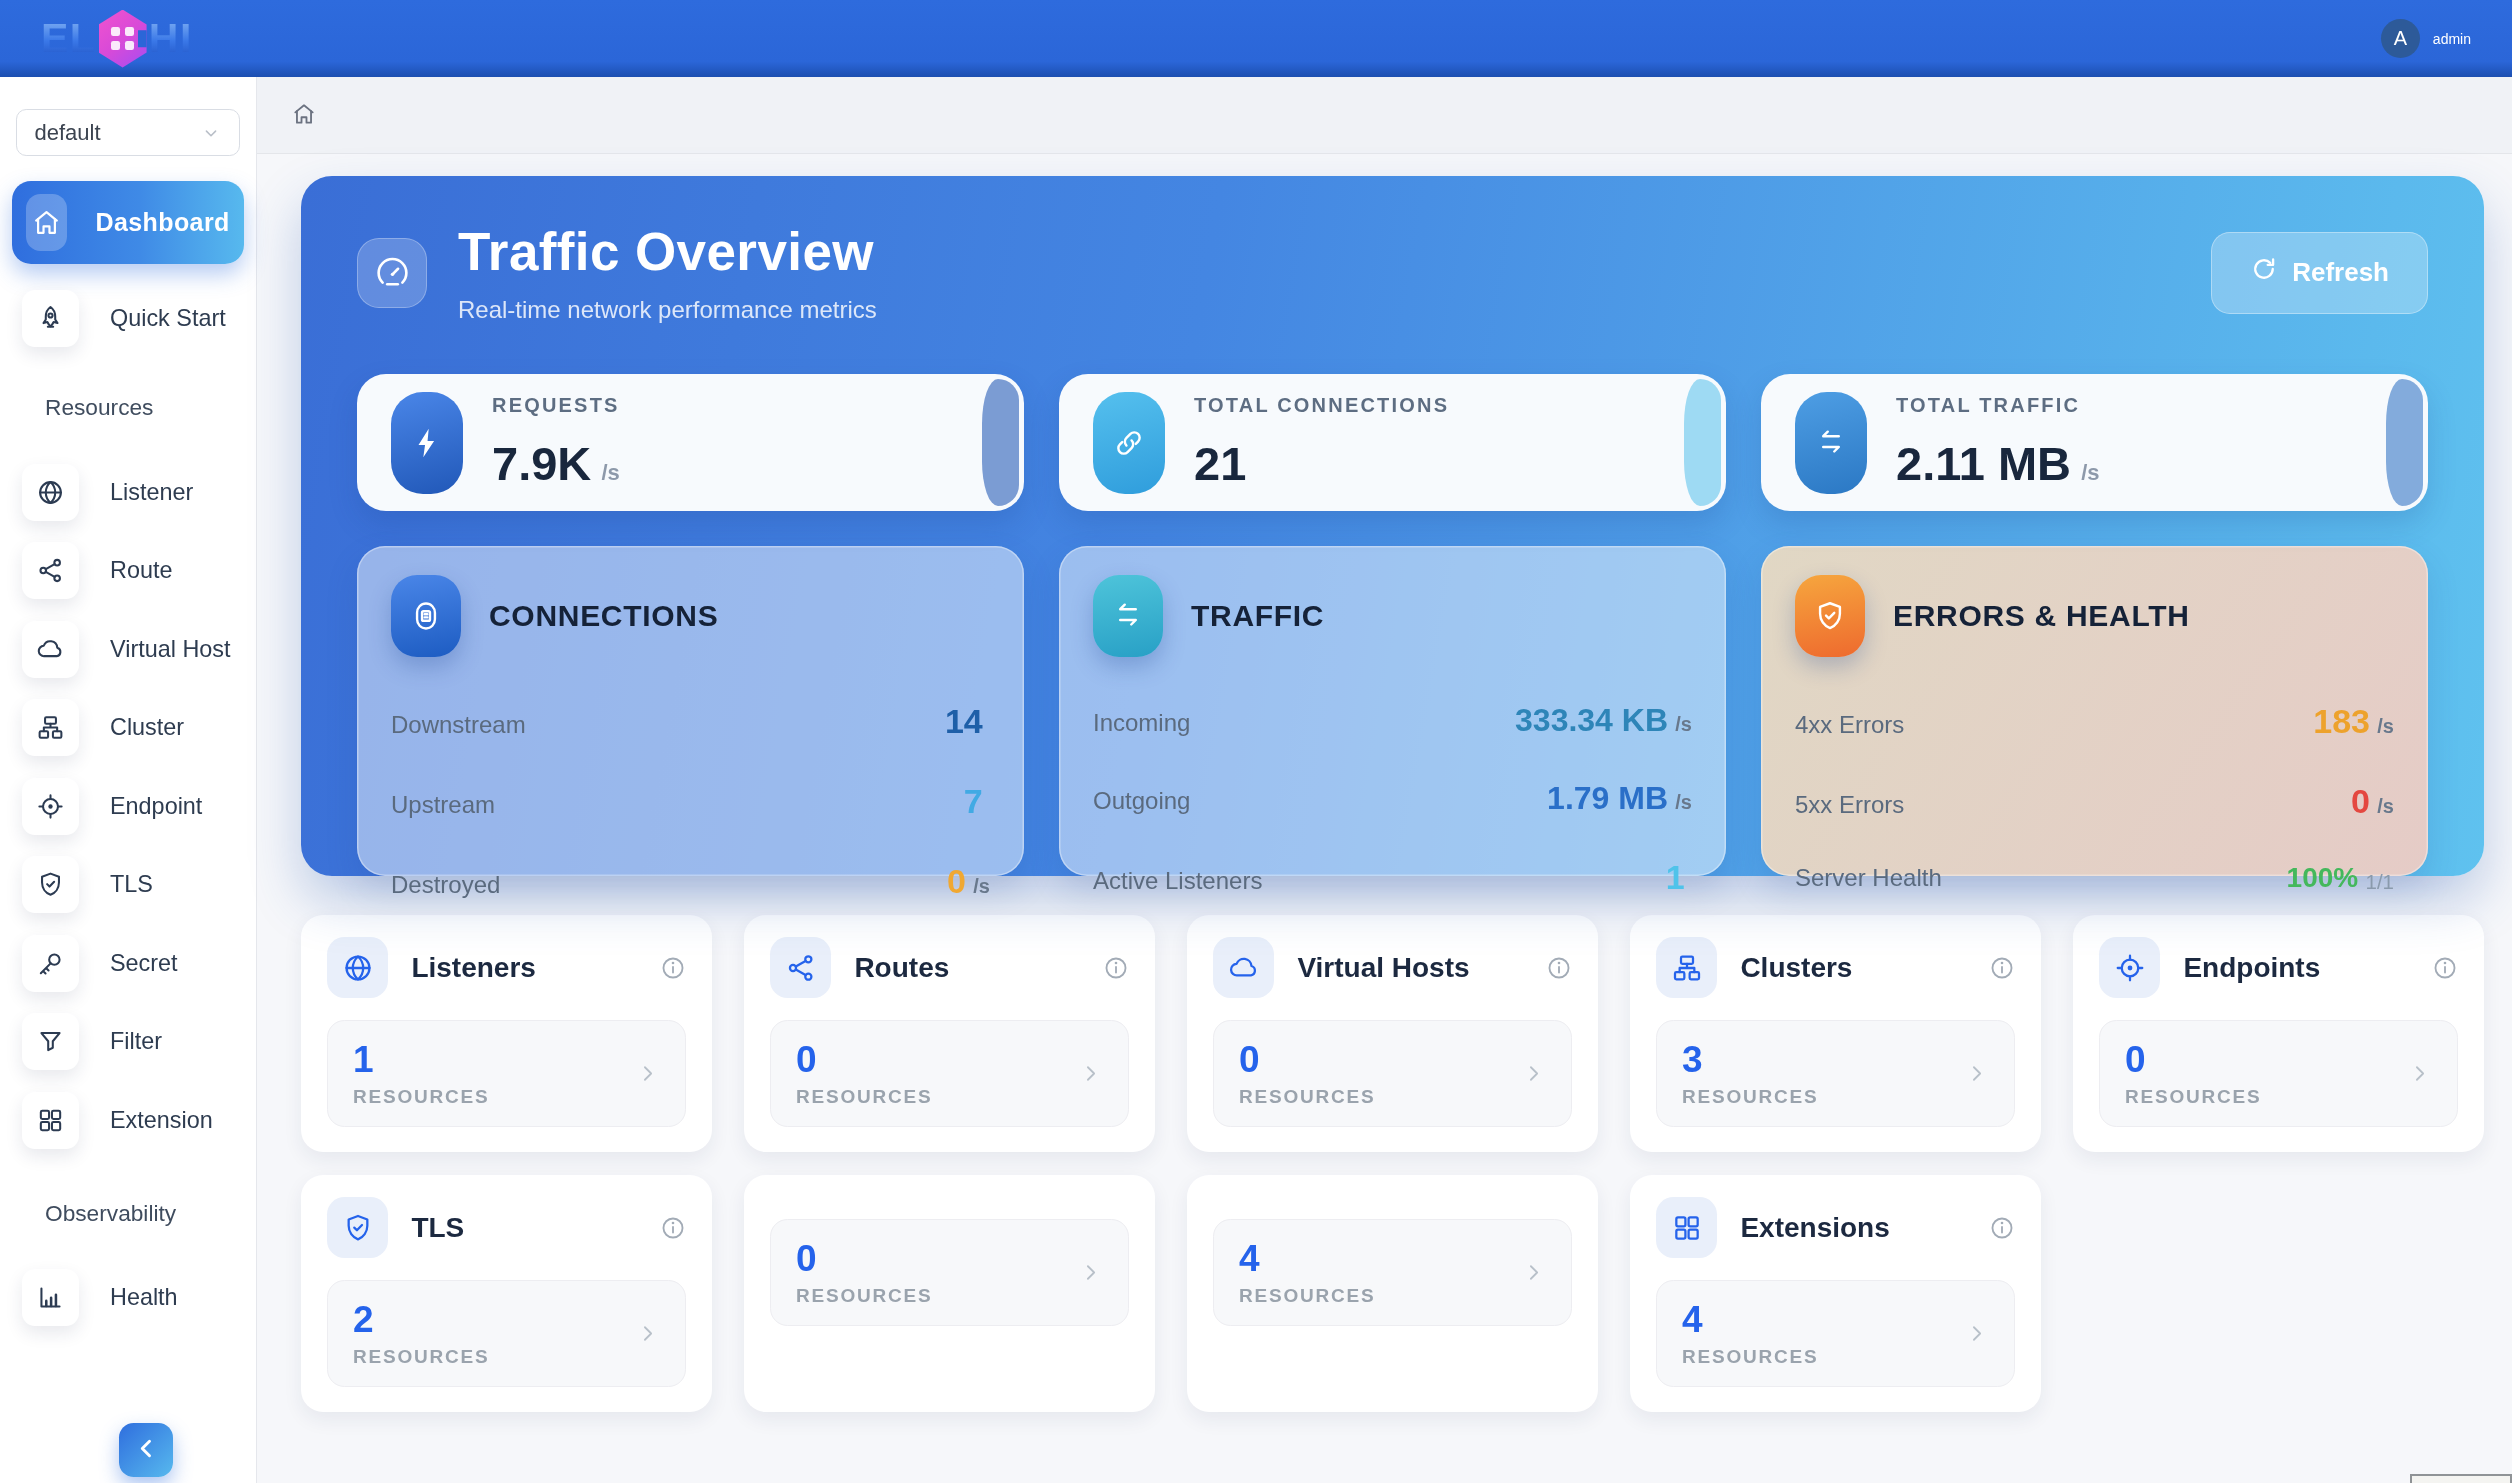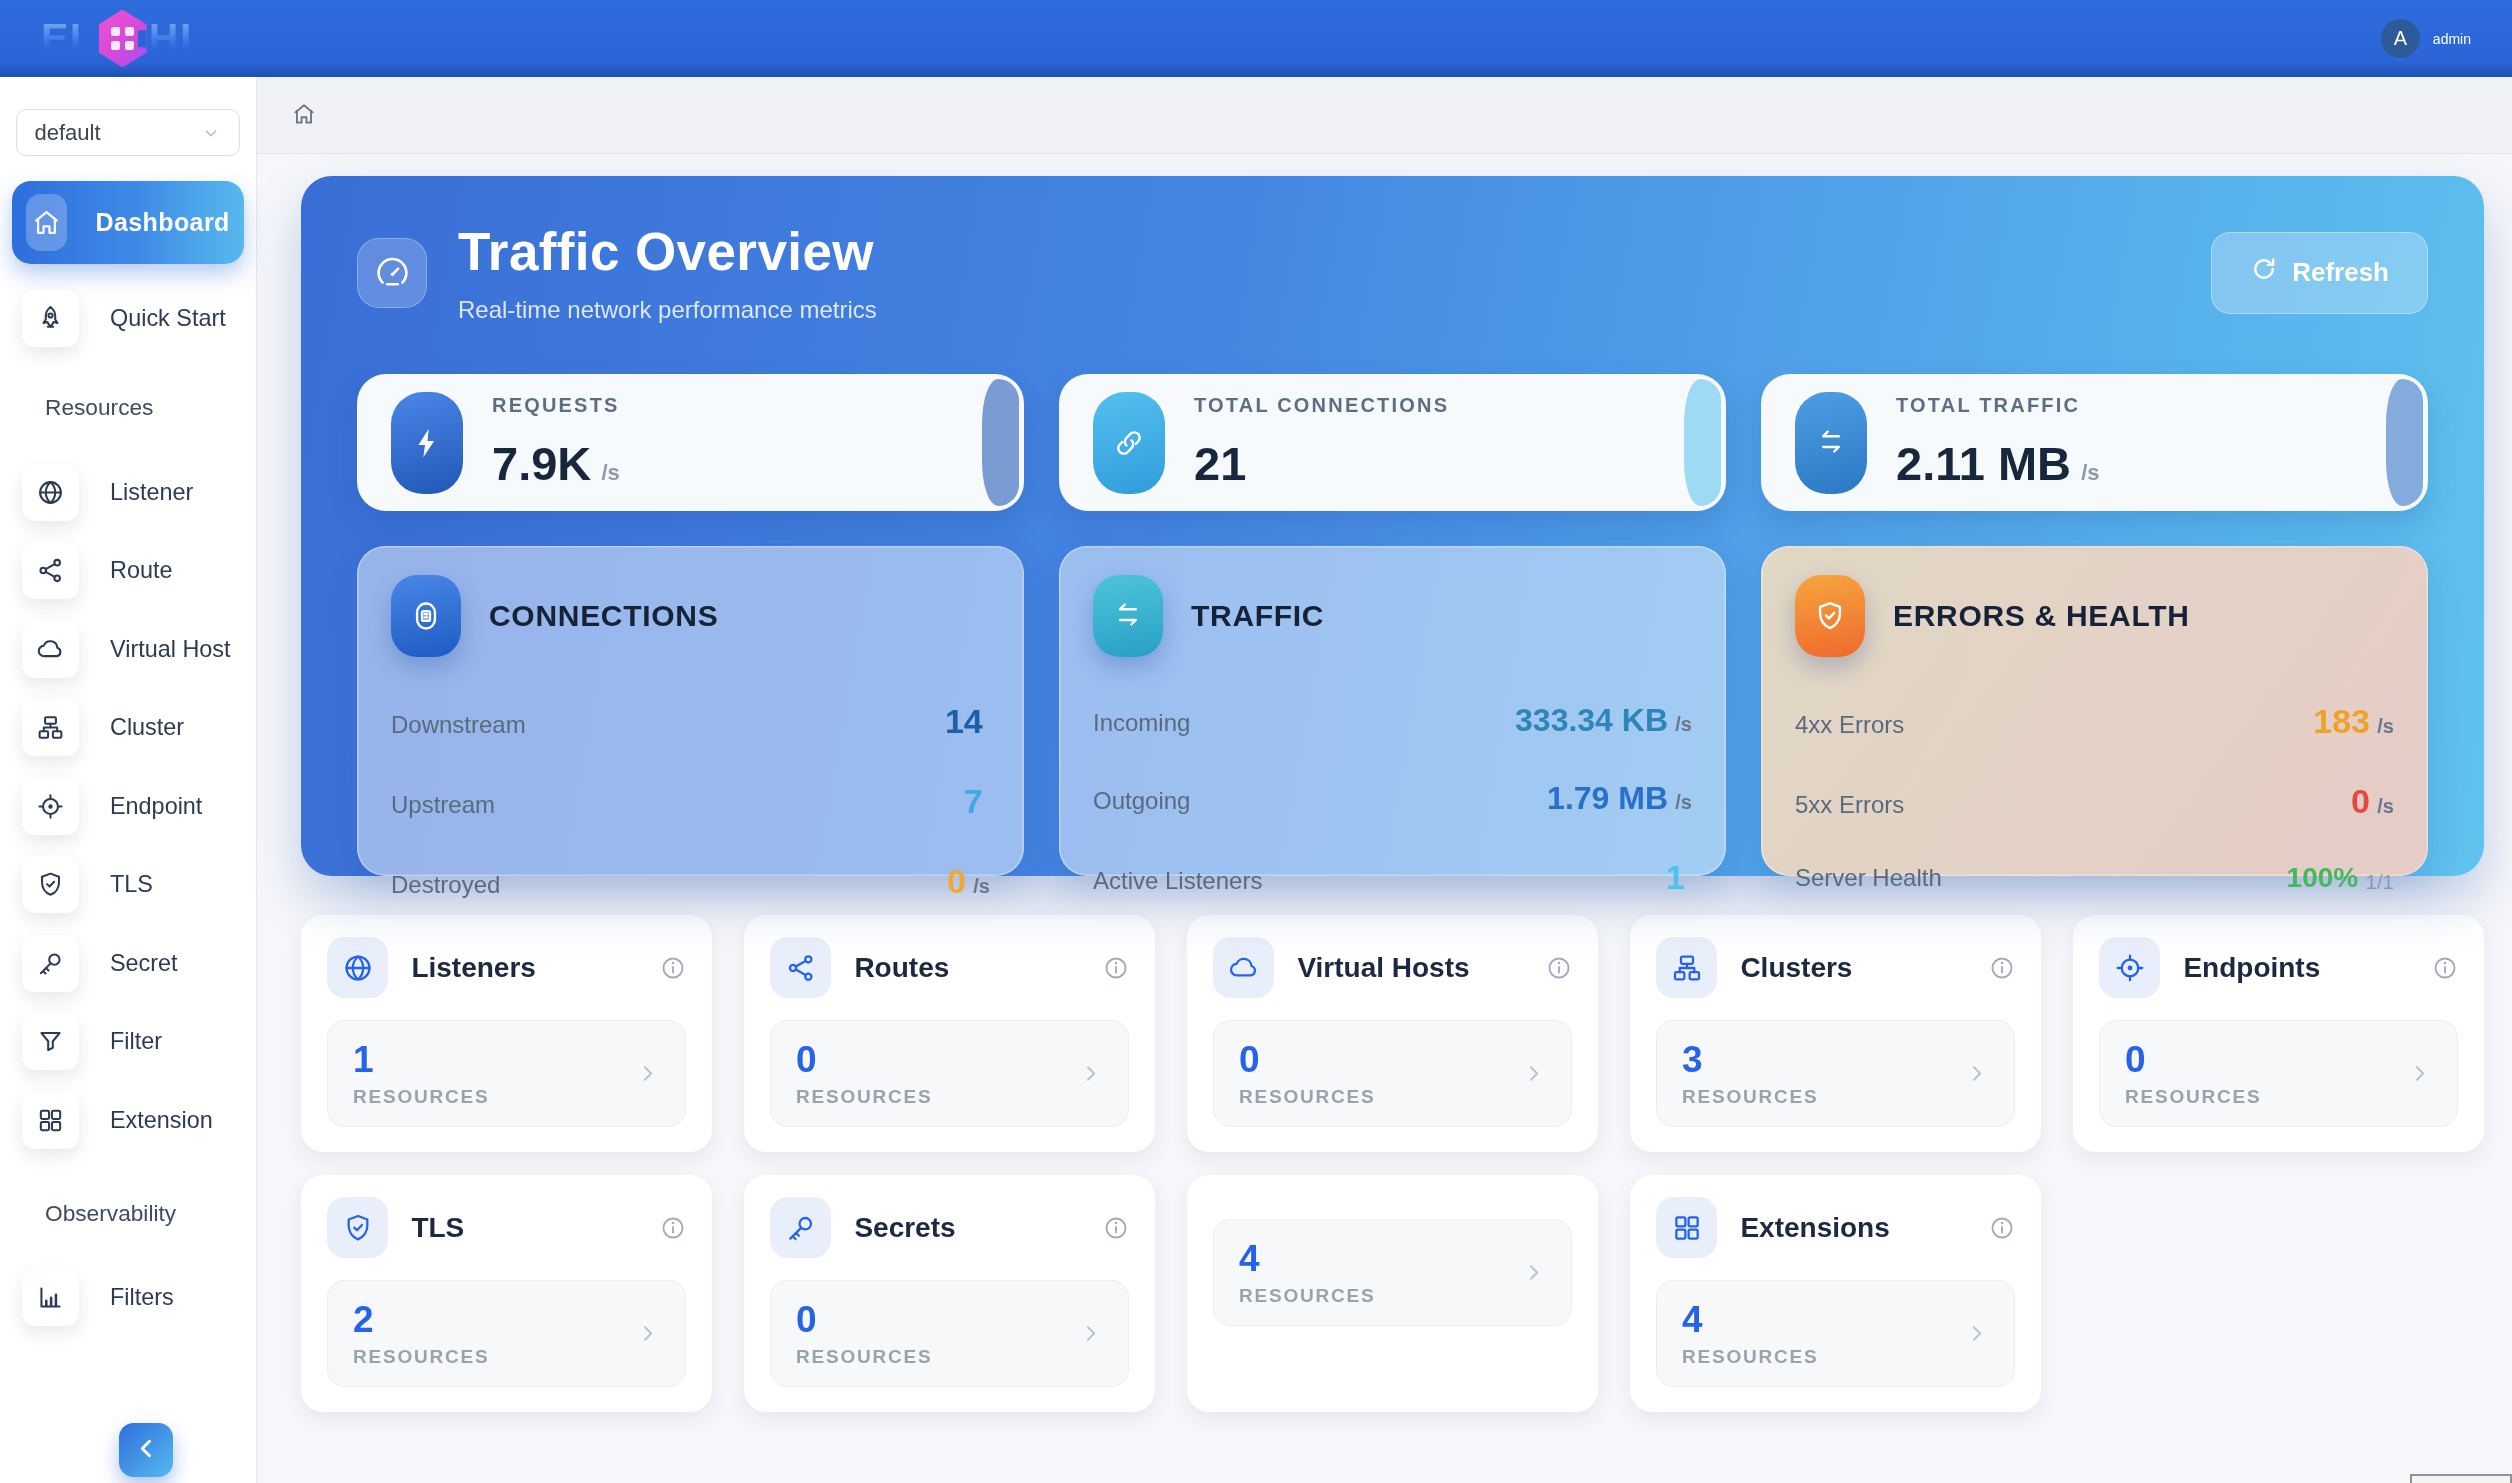--- a/index.html
+++ b/index.html
@@ -276,21 +276,21 @@
 
     <div class="side-section sec-b">Observability</div>
 
     <div class="side-item">
       <span class="side-tile">
           <svg width="29" height="29" viewBox="0 0 24 24">
             <path d="M4.5 4.5v15h15"></path>
             <path stroke-width="2.1" d="M8.5 19v-4.2M12.5 19v-6.8M16.5 19v-9.3"></path>
           </svg>
         </span>
-      <span class="side-lbl">Filters</span>
+      <span class="side-lbl">Health</span>
     </div>
 
     <button class="collapse-btn">
         <span><svg width="29" height="29" viewBox="0 0 24 24" style="stroke-width:2.4">
             <path d="M14.5 6 8.5 12l6 6"></path>
           </svg></span>
       </button>
   </aside>
 
   <div class="content">
@@ -666,36 +666,20 @@
               </div>
             <span class="chev-right">
                 <svg width="25" height="25" viewBox="0 0 24 24">
                   <path d="M9.5 6l6 6-6 6"></path>
                 </svg>
               </span>
           </div>
         </div>
 
         <div class="rcard">
-          <div class="rcard-head">
-            <span class="rcard-tile">
-                <svg width="32" height="32" viewBox="0 0 24 24">
-                  <circle cx="15.2" cy="8.8" r="4.3"></circle>
-                  <path d="M12.1 11.9 4 20M5.8 18.2l2.1 2.1M8.3 15.7l2.1 2.1"></path>
-                </svg>
-              </span>
-            <span class="rcard-title">Secrets</span>
-            <span class="info-ic">
-                <svg width="26" height="26" viewBox="0 0 24 24">
-                  <circle cx="12" cy="12" r="8.8"></circle>
-                  <path d="M12 11v5.2"></path>
-                  <path d="M12 7.4h.01" style="stroke-width:2.4"></path>
-                </svg>
-              </span>
-          </div>
           <div class="rcard-box">
             <div>
                 <div class="rcard-count">0</div>
             <div class="rcard-unit">RESOURCES</div>
               </div>
             <span class="chev-right">
                 <svg width="25" height="25" viewBox="0 0 24 24">
                   <path d="M9.5 6l6 6-6 6"></path>
                 </svg>
               </span>

